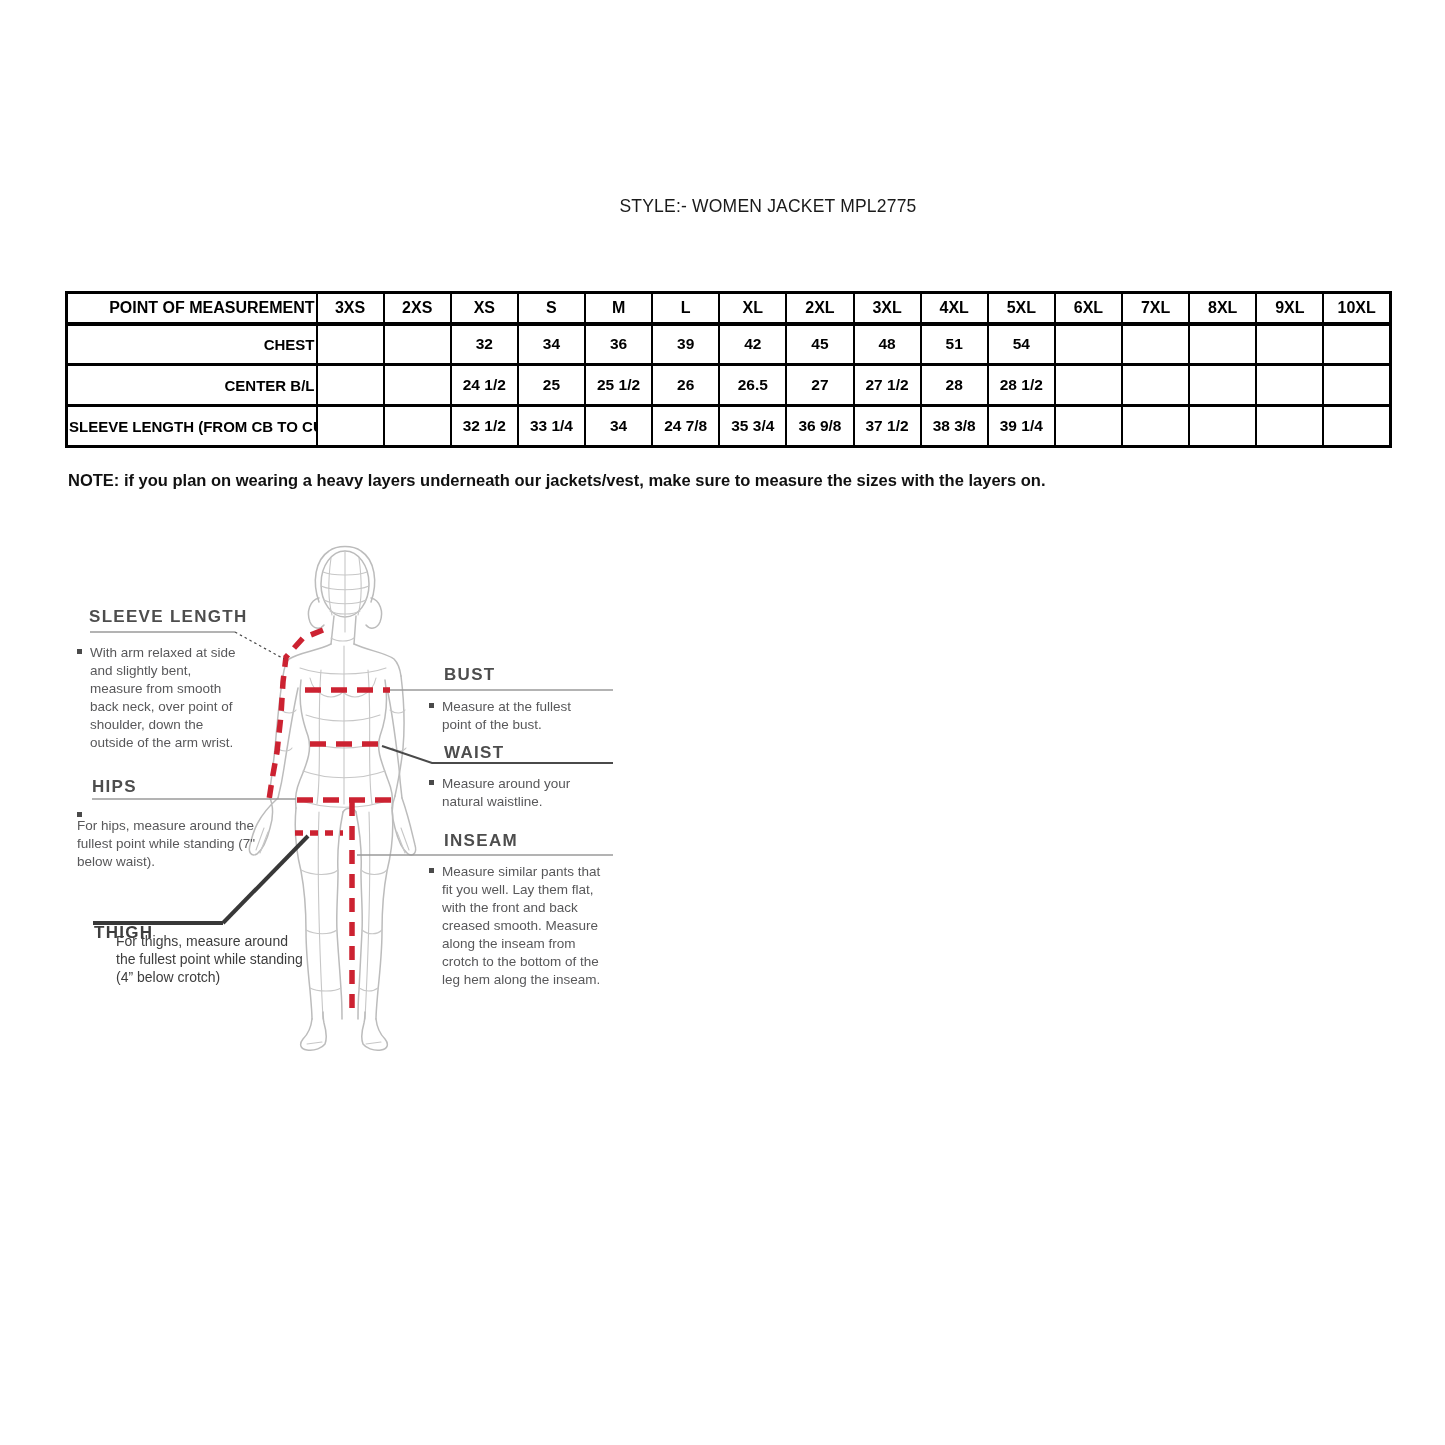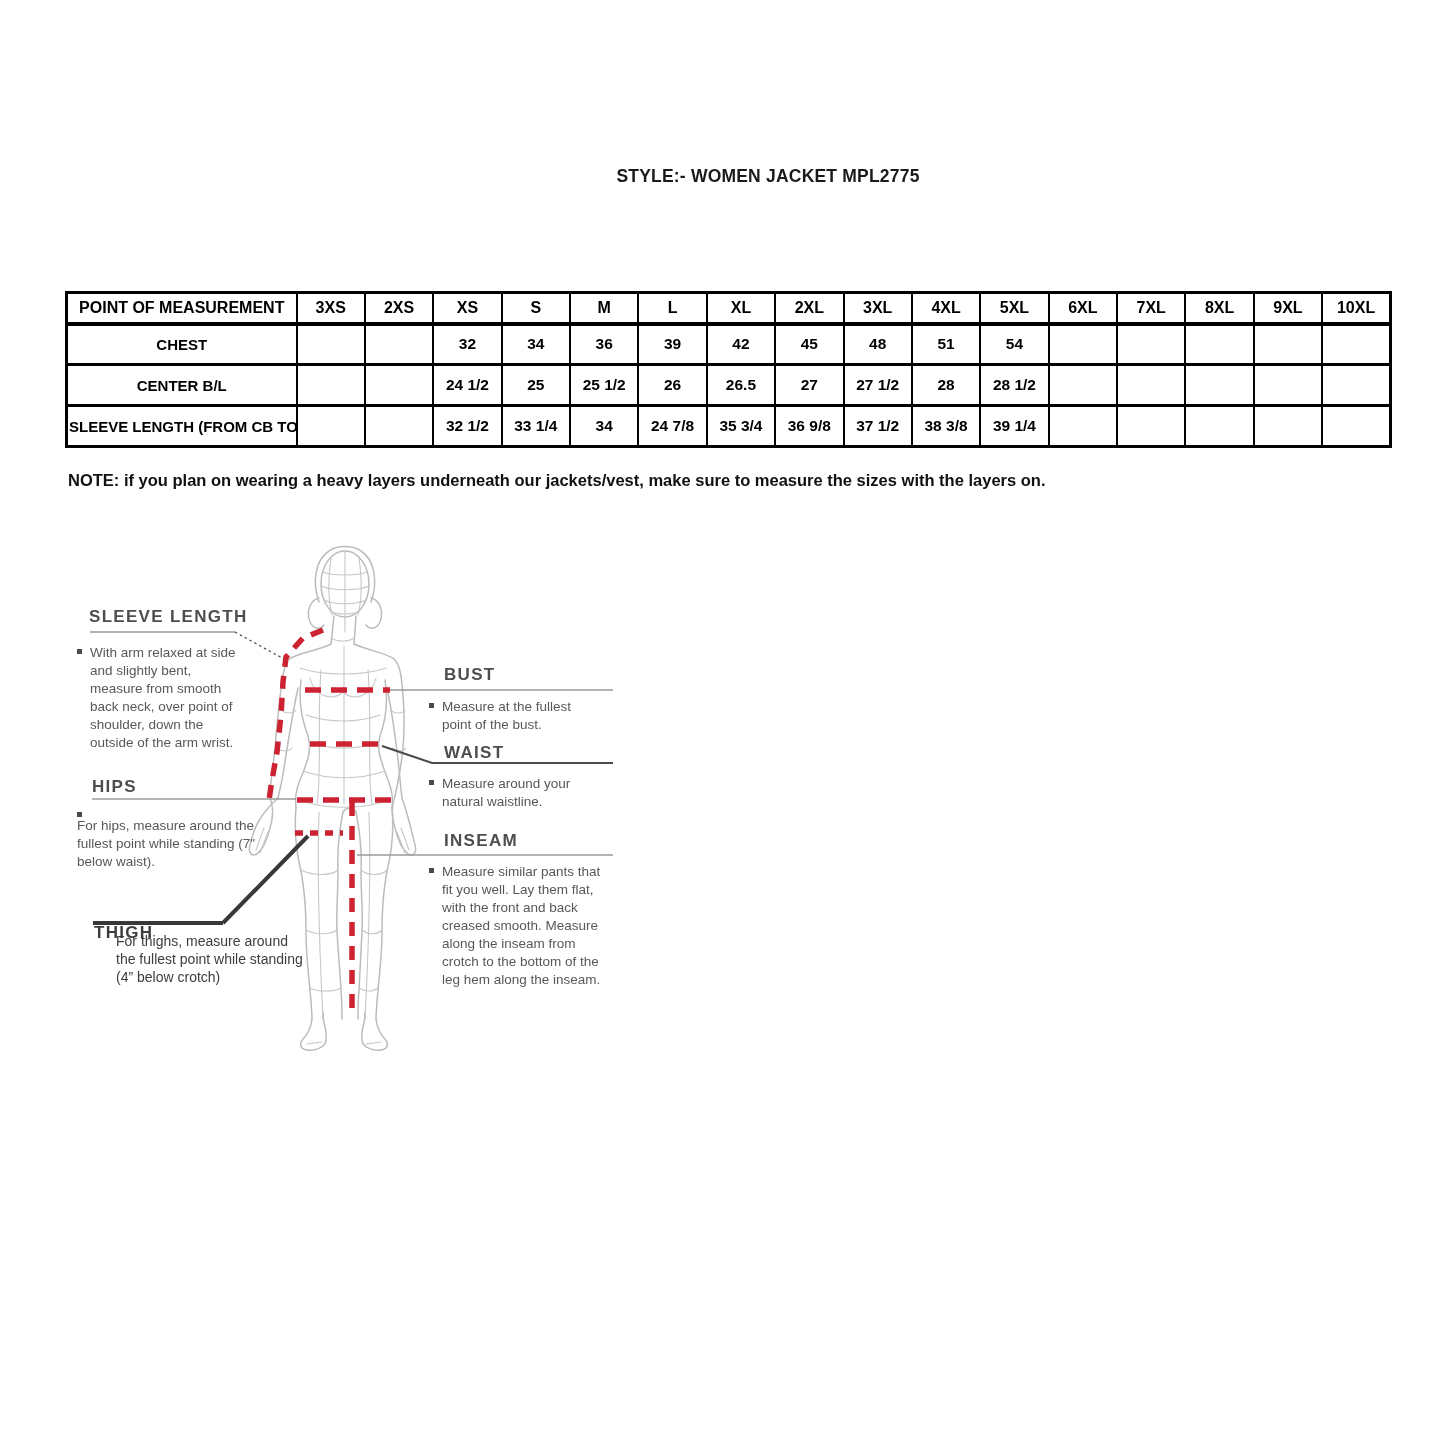--- a/index.html
+++ b/index.html
@@ -7,40 +7,40 @@
     --fig:#bcbcbc;
     --heading:#4d4d4d;
     --text:#58585a;
   }
   *{box-sizing:border-box;margin:0;padding:0;}
   html,body{background:#ffffff;}
   body{font-family:"Liberation Sans",sans-serif;}
   .page{position:relative;width:1445px;height:1445px;background:#fff;overflow:hidden;}
 
   .doc-title{
-    position:absolute;top:166px;left:768px;transform:translateX(-50%);
-    font-size:17.5px;font-weight:700;color:#1a1a1a;letter-spacing:.2px;white-space:nowrap;
+    position:absolute;top:196px;left:768px;transform:translateX(-50%);
+    font-size:17.5px;font-weight:400;color:#1a1a1a;letter-spacing:.2px;white-space:nowrap;
   }
 
   
   .chart-wrap{position:absolute;left:65px;top:291px;width:1327px;}
   table.size-chart{
     width:1327px;border-collapse:collapse;table-layout:fixed;
     border:3px solid #000;
   }
   table.size-chart th,table.size-chart td{
     border-left:2px solid #000;border-right:2px solid #000;
     border-top:3px solid #000;border-bottom:3px solid #000;
     font-weight:700;color:#000;text-align:center;vertical-align:middle;
     font-size:15.5px;white-space:nowrap;overflow:hidden;padding:0 1px;
   }
   table.size-chart thead th{height:31px;font-size:16px;border-bottom:4px solid #000;}
   table.size-chart tbody tr{height:41px;}
   table.size-chart .rowlabel{
-    text-align:center;font-size:15px;width:230px;
+    text-align:right;font-size:15px;width:250px;
   }
   table.size-chart thead th.rowlabel{font-size:16px;}
 
   .note-line{
     position:absolute;left:68px;top:471px;
     font-size:16.5px;font-weight:700;color:#111;white-space:nowrap;
   }
 
   
   .guide-svg{position:absolute;left:60px;top:520px;width:600px;height:560px;}

